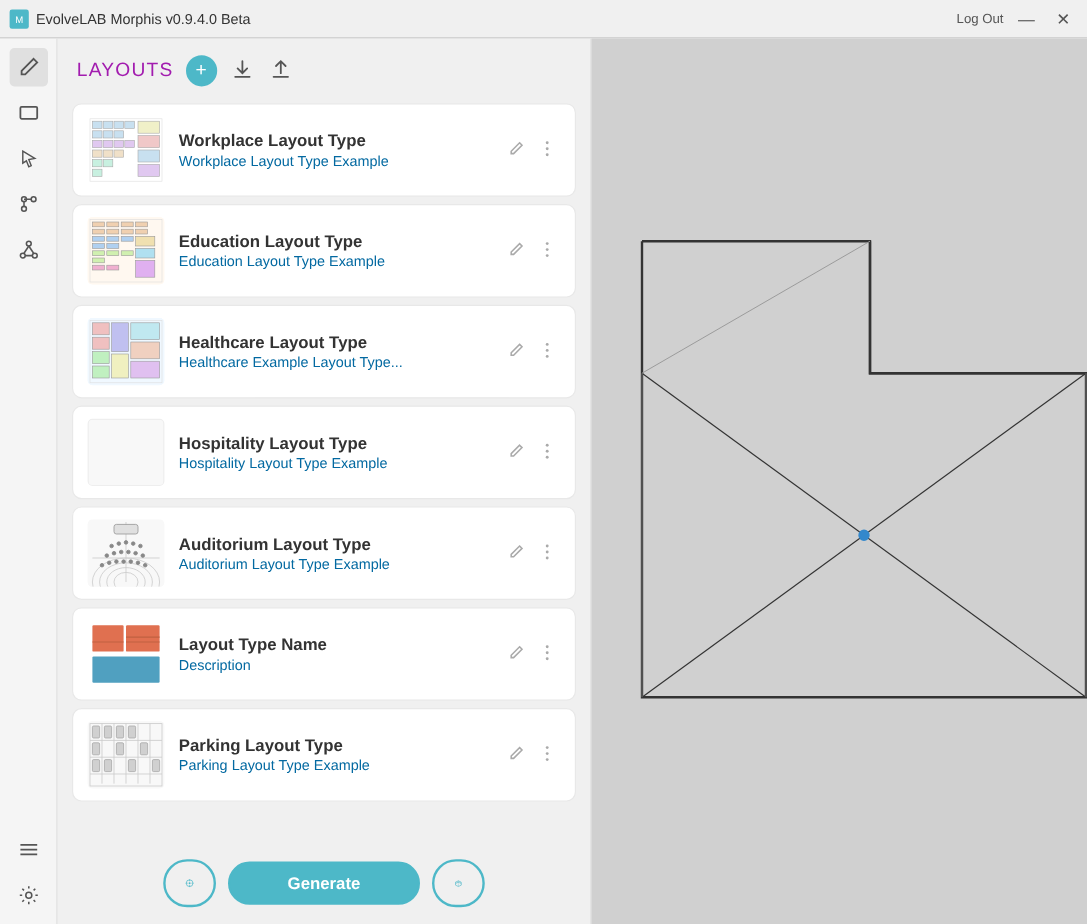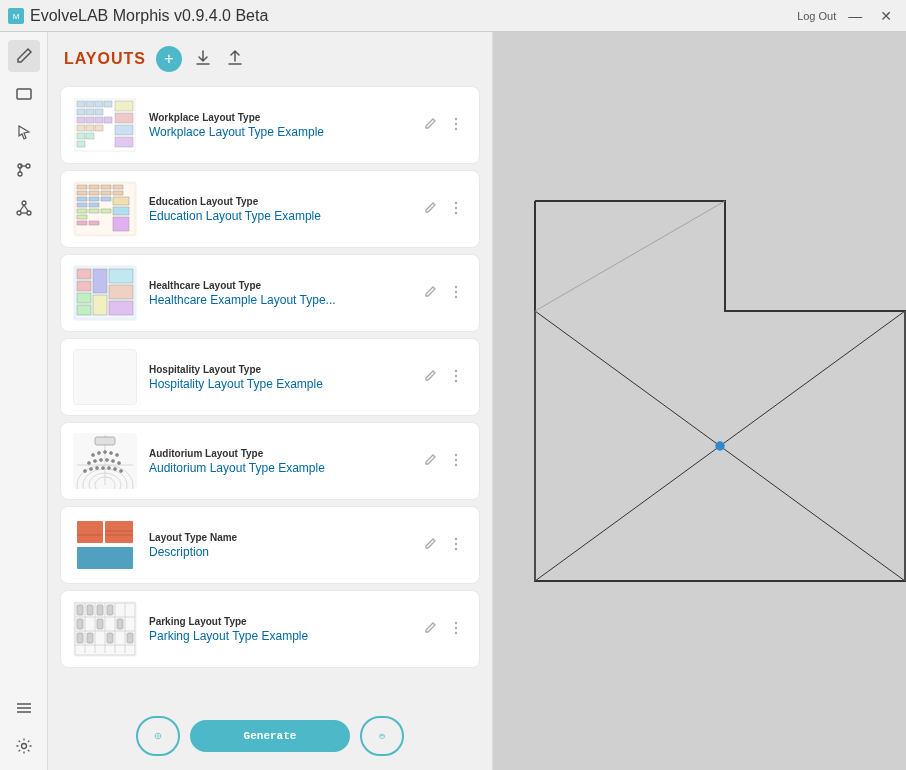--- a/index.html
+++ b/index.html
@@ -24,21 +24,21 @@
       gap: 6px;
       flex-shrink: 0;
     }
     .title-bar-icon {
       width: 16px; height: 16px;
       background: #4db8c8;
       border-radius: 2px;
       display: flex; align-items: center; justify-content: center;
     }
     .title-bar-title {
-      font-size: 16px;
+      font-size: 12px;
       color: #333;
       flex: 1;
     }
     .title-bar-btn {
       background: none;
       border: none;
       cursor: pointer;
       font-size: 14px;
       color: #555;
       padding: 2px 6px;
@@ -96,22 +96,22 @@
 
     
     .panel-header {
       display: flex;
       align-items: center;
       padding: 14px 16px 10px;
       gap: 10px;
     }
     .panel-title {
       font-size: 16px;
-      font-weight: 700;
-      color: #c2410c;
+      font-weight: 400;
+      color: #a21caf;
       letter-spacing: 1px;
     }
     .header-icon-btn {
       width: 26px; height: 26px;
       border-radius: 50%;
       border: none;
       cursor: pointer;
       display: flex; align-items: center; justify-content: center;
       font-size: 16px;
       color: #fff;
@@ -157,21 +157,21 @@
       flex-shrink: 0;
       overflow: hidden;
       display: flex; align-items: center; justify-content: center;
     }
 
     .layout-info {
       flex: 1;
       min-width: 0;
     }
     .layout-name {
-      font-size: 10px;
+      font-size: 14px;
       font-weight: 600;
       color: #333;
       margin-bottom: 2px;
     }
     .layout-desc {
       font-size: 12px;
       color: #0369a1;
       white-space: nowrap;
       overflow: hidden;
       text-overflow: ellipsis;
@@ -197,23 +197,22 @@
       display: flex;
       gap: 10px;
       align-items: center;
       justify-content: center;
     }
     .footer-btn {
       border-radius: 20px;
       border: 2px solid #4db8c8;
       padding: 8px 16px;
       cursor: pointer;
-      font-size: 11px;
+      font-size: 14px;
       font-weight: 600;
-      font-family: Liberation Mono, monospace;
     }
     .footer-btn-icon {
       background: #f0f0f0;
       color: #4db8c8;
       width: 44px; height: 40px;
       display: flex; align-items: center; justify-content: center;
       border-radius: 20px;
     }
     .footer-btn-generate {
       background: #4db8c8;

